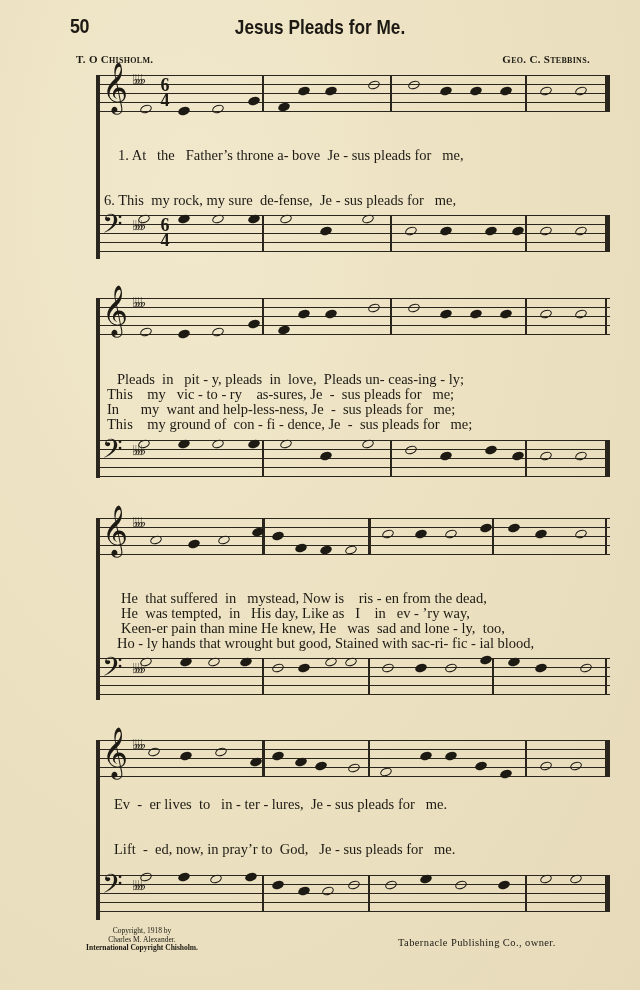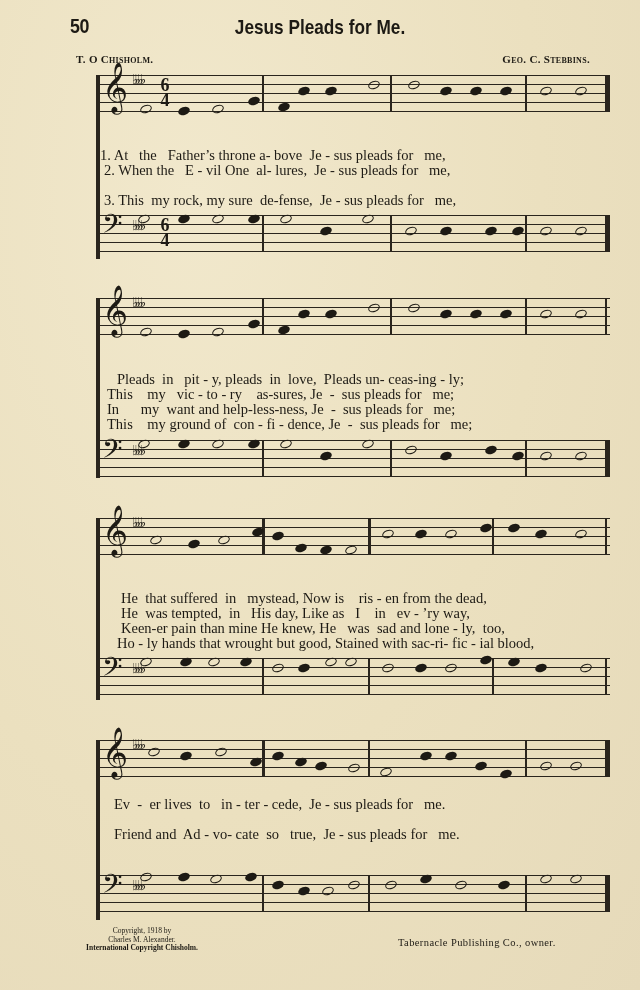--- a/index.html
+++ b/index.html
@@ -108,23 +108,22 @@
       <div class="note" style="left:225px;top:12px"></div>
       <div class="note hollow" style="left:268px;top:6px"></div>
     <div class="note hollow" style="left:308px;top:6px"></div>
       <div class="note" style="left:340px;top:12px"></div>
       <div class="note" style="left:370px;top:12px"></div>
       <div class="note" style="left:400px;top:12px"></div>
     <div class="note hollow" style="left:440px;top:12px"></div>
       <div class="note hollow" style="left:475px;top:12px"></div>
   </div>
   <div class="lyrics" style="top:148px">
-    <div class="lyric-line" style="left:100px;top:0">1. At   the   Father’s throne a- bove  Je - sus pleads for   me,</div>
-    <div class="lyric-line" style="left:104px;top:15px">2. When the   E - vil One  al- lures,  Je - sus pleads for   me,</div>
-    <div class="lyric-line" style="left:104px;top:45px">3. This  my rock, my sure  de-fense,  Je - sus pleads for   me,</div>
+    <div class="lyric-line" style="left:118px;top:0">1. At   the   Father’s throne a- bove  Je - sus pleads for   me,</div>
+    <div class="lyric-line" style="left:104px;top:45px">6. This  my rock, my sure  de-fense,  Je - sus pleads for   me,</div>
   </div>
   <div class="staff" style="top:215px">
     <div class="line" style="top:0"></div>
       <div class="line" style="top:9px"></div>
       <div class="line" style="top:18px"></div>
       <div class="line" style="top:27px"></div>
       <div class="line" style="top:36px"></div>
     <span class="clef" style="left:2px;top:-4px;font-size:32px">𝄢</span>
     <span class="flats" style="left:32px;top:3px">♭♭♭♭</span>
     <div class="timesig" style="left:58px;top:3px">
@@ -304,22 +303,22 @@
       <div class="note hollow" style="left:248px;top:24px"></div>
     <div class="note hollow" style="left:280px;top:28px"></div>
       <div class="note" style="left:320px;top:12px"></div>
       <div class="note" style="left:345px;top:12px"></div>
       <div class="note" style="left:375px;top:22px"></div>
       <div class="note" style="left:400px;top:30px"></div>
     <div class="note hollow" style="left:440px;top:22px"></div>
       <div class="note hollow" style="left:470px;top:22px"></div>
   </div>
   <div class="lyrics" style="top:797px">
-    <div class="lyric-line" style="left:114px;top:0">Ev  -  er lives  to   in - ter - cede,  Je - sus pleads for   me.</div>
-    <div class="lyric-line" style="left:114px;top:30px">Friend and  Ad - vo- cate  so   true,  Je - sus pleads for   me.</div>
+    <div class="lyric-line" style="left:114px;top:0">Ev  -  er lives  to   in - ter - lures,  Je - sus pleads for   me.</div>
+    <div class="lyric-line" style="left:114px;top:45px">Lift  -  ed, now, in pray’r to  God,   Je - sus pleads for   me.</div>
   </div>
   <div class="staff" style="top:875px">
     <div class="line" style="top:0"></div>
       <div class="line" style="top:9px"></div>
       <div class="line" style="top:18px"></div>
       <div class="line" style="top:27px"></div>
       <div class="line" style="top:36px"></div>
     <span class="clef" style="left:2px;top:-4px;font-size:32px">𝄢</span>
     <span class="flats" style="left:32px;top:3px">♭♭♭♭</span>
     <div class="bar" style="left:162px"></div>

